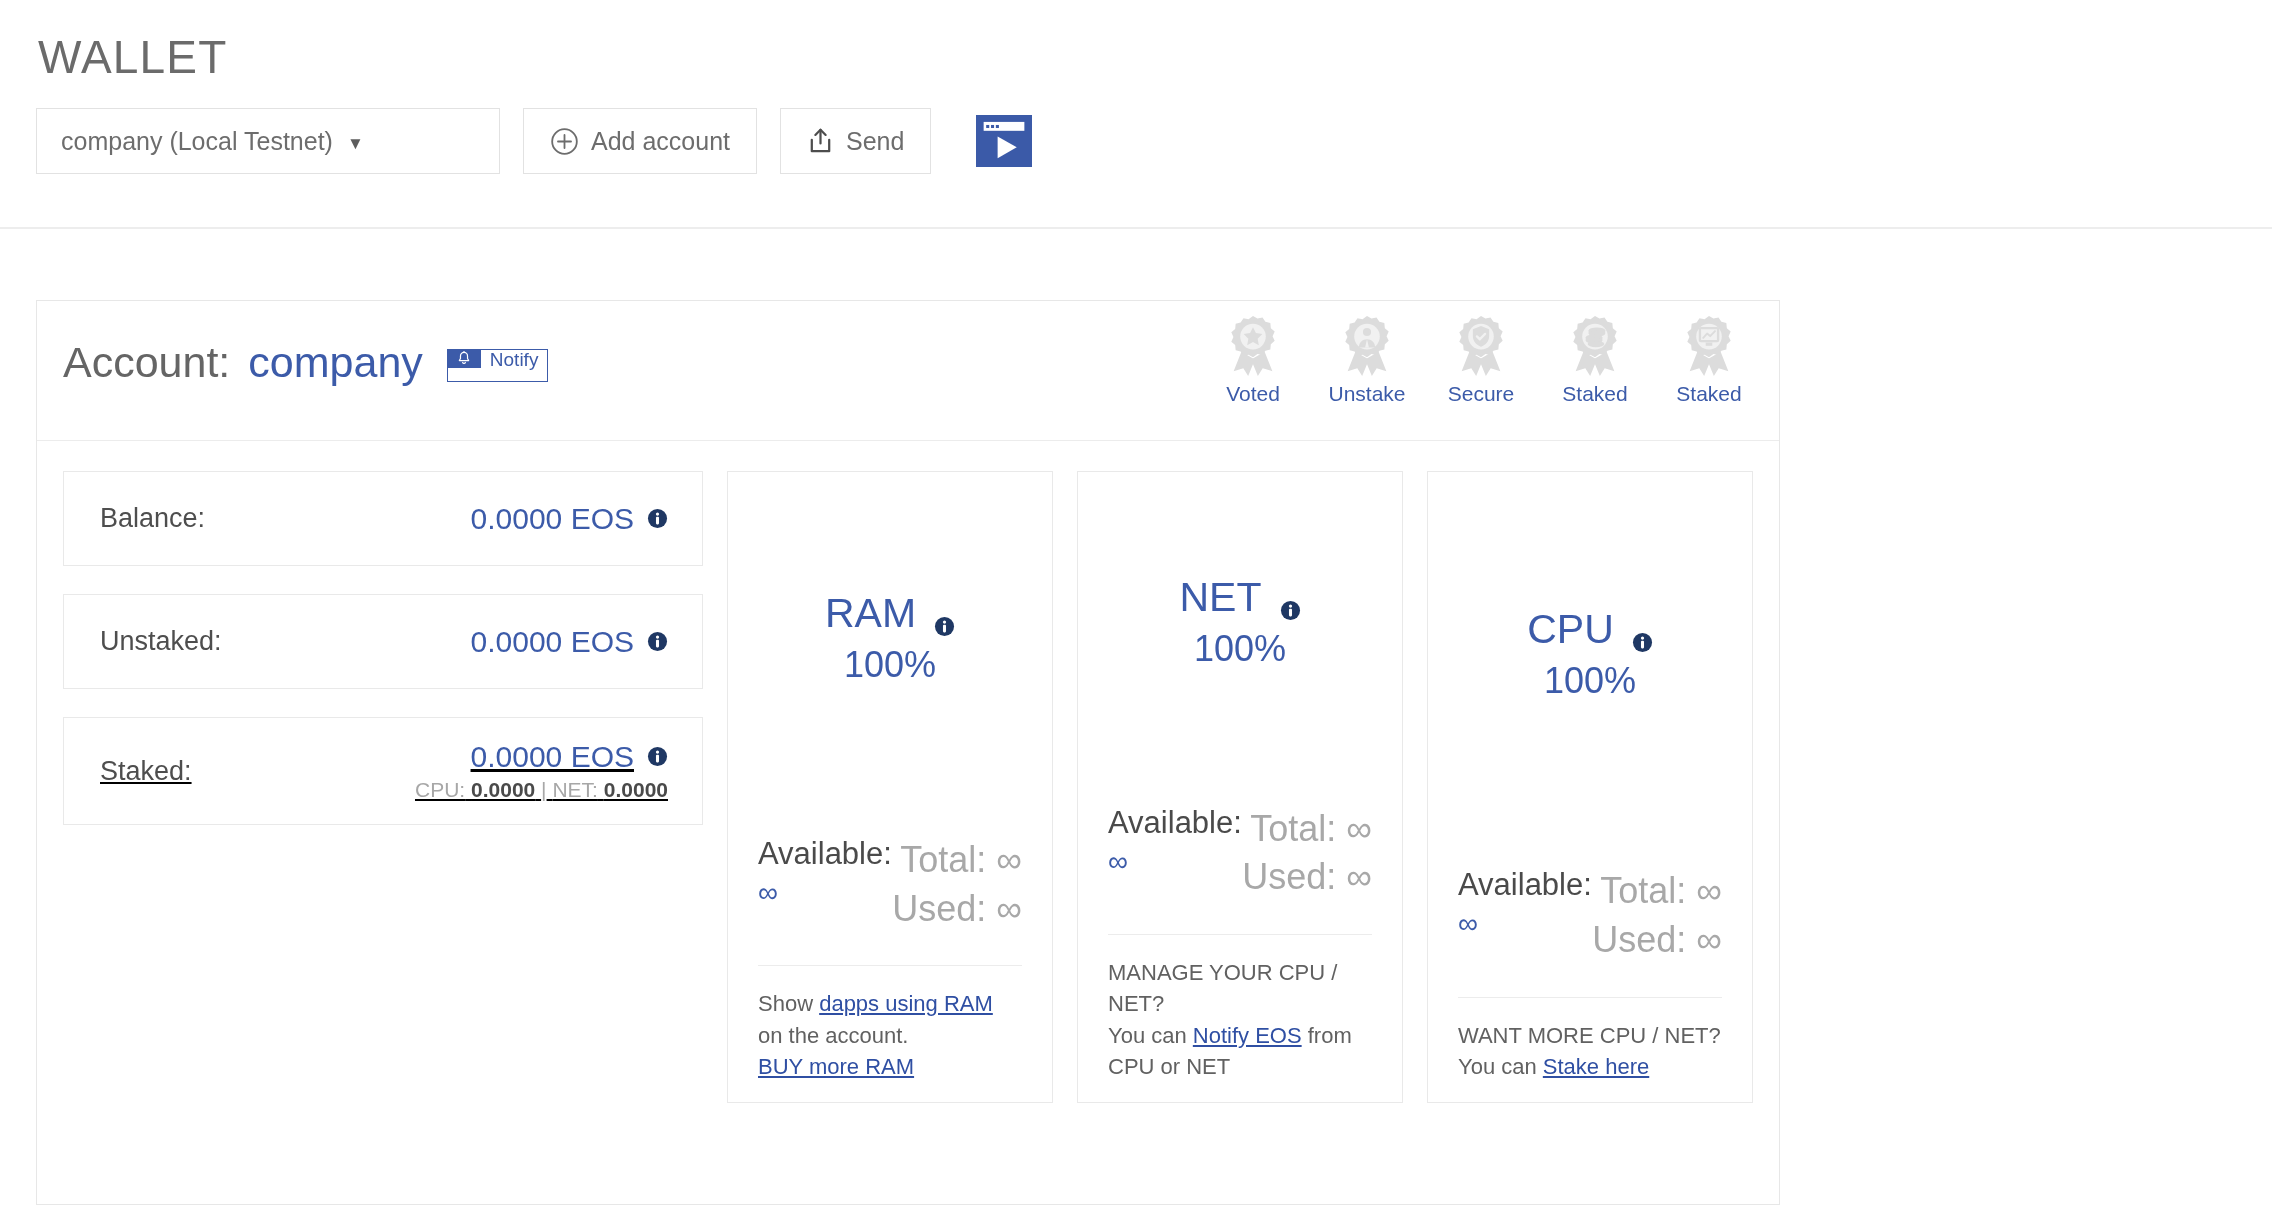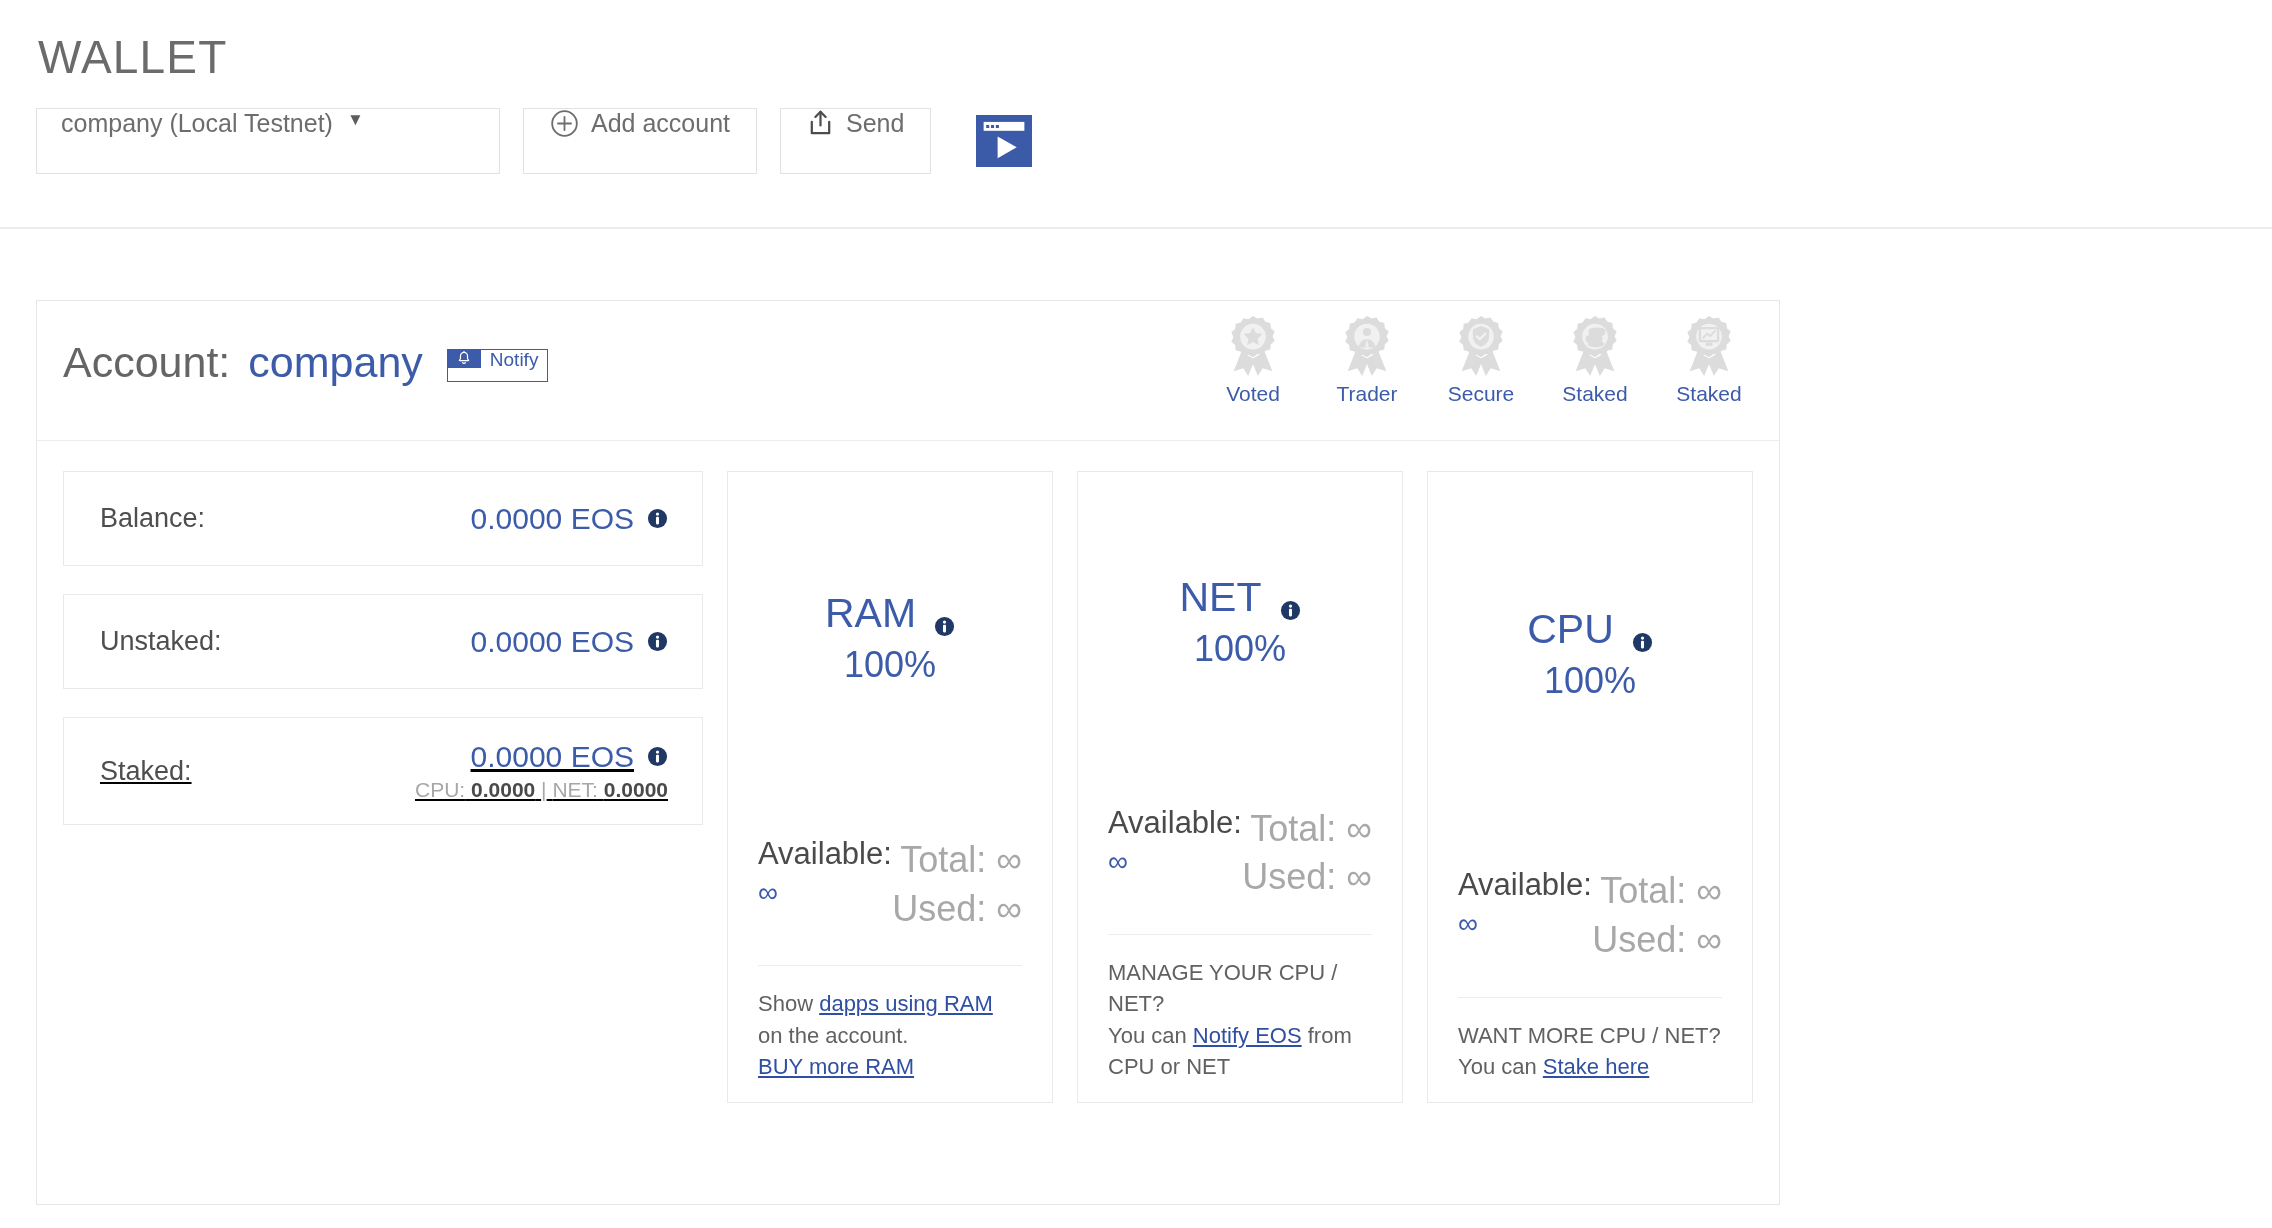--- a/index.html
+++ b/index.html
@@ -20,21 +20,21 @@
     color: #6b6b6b;
     letter-spacing: 1.2px;
     line-height: 1;
     margin: 0 0 28px 2px;
   }
   .toolbar { display: flex; align-items: center; gap: 23px; }
   .tb-btn {
     height: 66px;
     border: 1px solid #e2e2e2;
     background: #fff;
-    display: flex; align-items: flex-start; justify-content: center;
+    display: flex; align-items: center; justify-content: center;
     gap: 12px;
     padding: 0 26px;
     color: #6d6d6d;
     font-size: 25px;
     font-weight: 400;
     cursor: pointer;
     white-space: nowrap;
   }
   .tb-btn.account-select { padding: 0 22px 0 24px; min-width: 464px; justify-content: flex-start; }
   .caret { font-size: 17px; color:#5d5d5d; margin-left: 2px; line-height:1; position:relative; top:2px;}
@@ -223,21 +223,21 @@
             <svg viewBox="0 0 64 68" width="62" height="66">
               <path d="M20 40 L12 60 L22 57 L27 65 L34 48 Z" fill="#dcdcdc"></path>
               <path d="M44 40 L52 60 L42 57 L37 65 L30 48 Z" fill="#dcdcdc"></path>
               <path d="M32 3 l4.6 2.6 5.2-1.1 3 4.4 5.1 1.4.5 5.3 4 3.5-2.2 4.8 2.2 4.8-4 3.5-.5 5.3-5.1 1.4-3 4.4-5.2-1.1L32 45.6l-4.6-2.6-5.2 1.1-3-4.4-5.1-1.4-.5-5.3-4-3.5 2.2-4.8-2.2-4.8 4-3.5.5-5.3 5.1-1.4 3-4.4 5.2 1.1z" fill="#dcdcdc"></path>
               <circle cx="32" cy="24.3" r="13.2" fill="#f1f1f1"></circle>
               <circle cx="32" cy="19.5" r="4.2" fill="#dcdcdc"></circle>
               <path d="M23.6 35.6c0-5.3 3.8-8.6 8.4-8.6s8.4 3.3 8.4 8.6z" fill="#dcdcdc"></path>
               <path d="M32 27.4l-2 8.2h4z" fill="#f1f1f1"></path>
             </svg>
           </span>
-          <span class="badge-lbl">Trader</span>
+          <span class="badge-lbl">Unstake</span>
         </div>
 
         <div class="badge-item">
           <span class="badge-ic">
             <svg viewBox="0 0 64 68" width="62" height="66">
               <path d="M20 40 L12 60 L22 57 L27 65 L34 48 Z" fill="#dcdcdc"></path>
               <path d="M44 40 L52 60 L42 57 L37 65 L30 48 Z" fill="#dcdcdc"></path>
               <path d="M32 3 l4.6 2.6 5.2-1.1 3 4.4 5.1 1.4.5 5.3 4 3.5-2.2 4.8 2.2 4.8-4 3.5-.5 5.3-5.1 1.4-3 4.4-5.2-1.1L32 45.6l-4.6-2.6-5.2 1.1-3-4.4-5.1-1.4-.5-5.3-4-3.5 2.2-4.8-2.2-4.8 4-3.5.5-5.3 5.1-1.4 3-4.4 5.2 1.1z" fill="#dcdcdc"></path>
               <circle cx="32" cy="24.3" r="13.2" fill="#f1f1f1"></circle>
               <path d="M32 13.4l8.4 3.3v7c0 5.4-3.6 9.2-8.4 11.2-4.8-2-8.4-5.8-8.4-11.2v-7z" fill="#dcdcdc"></path>

